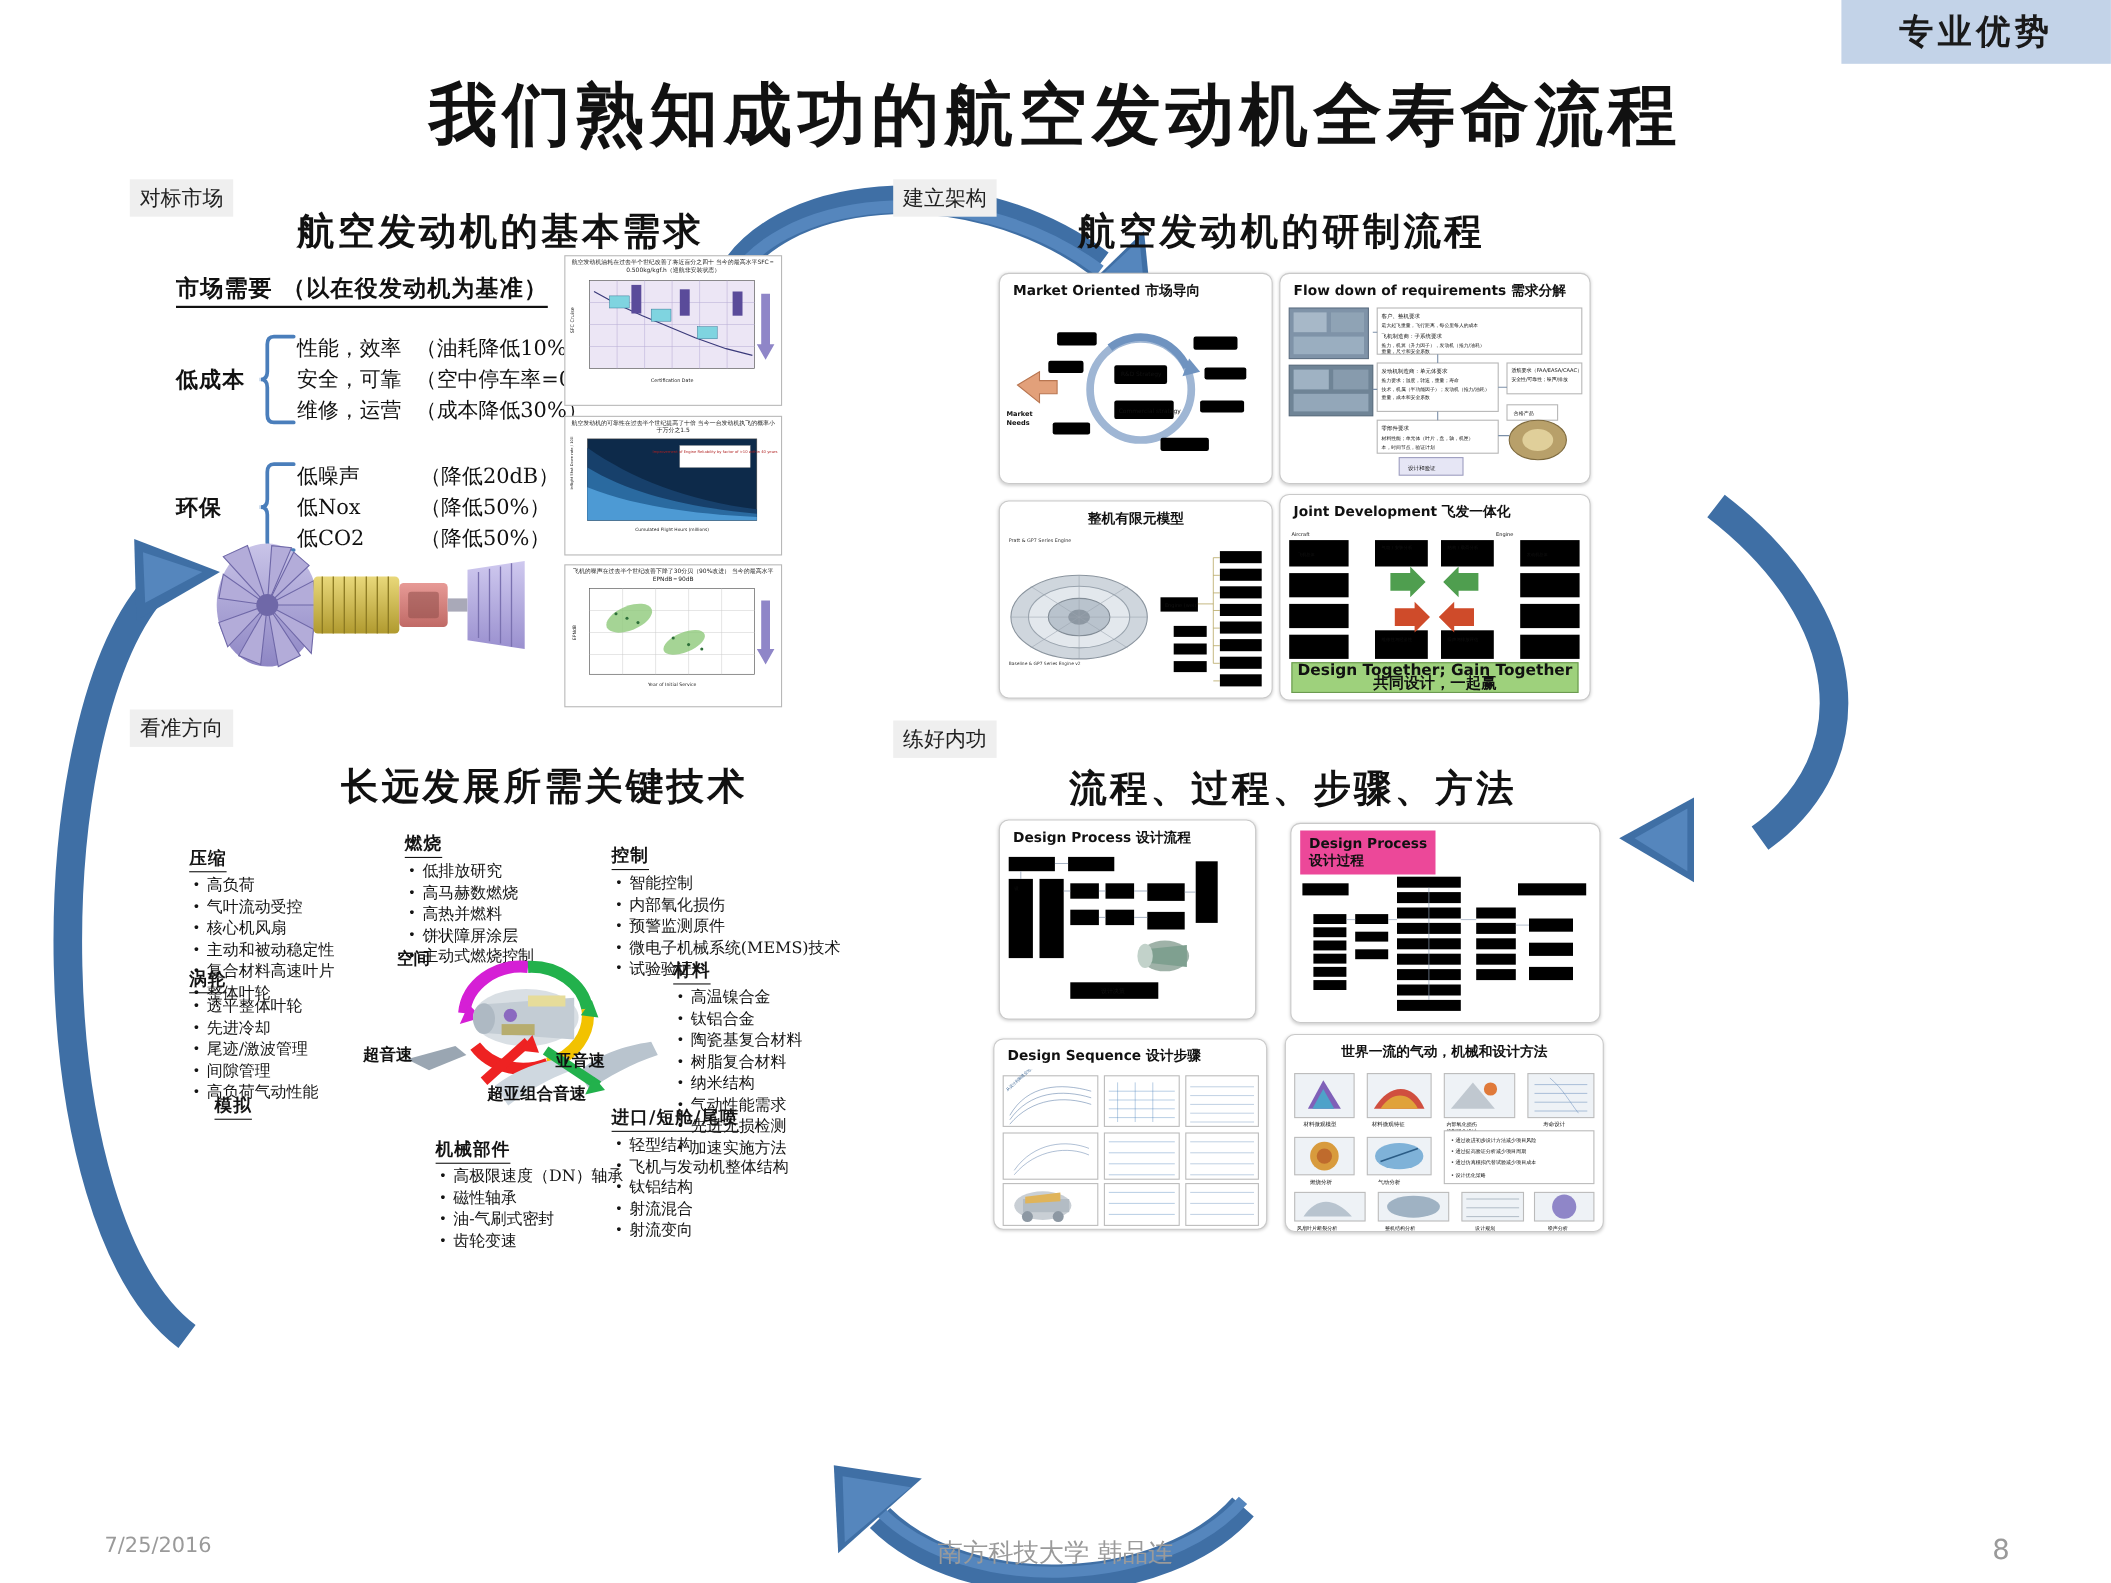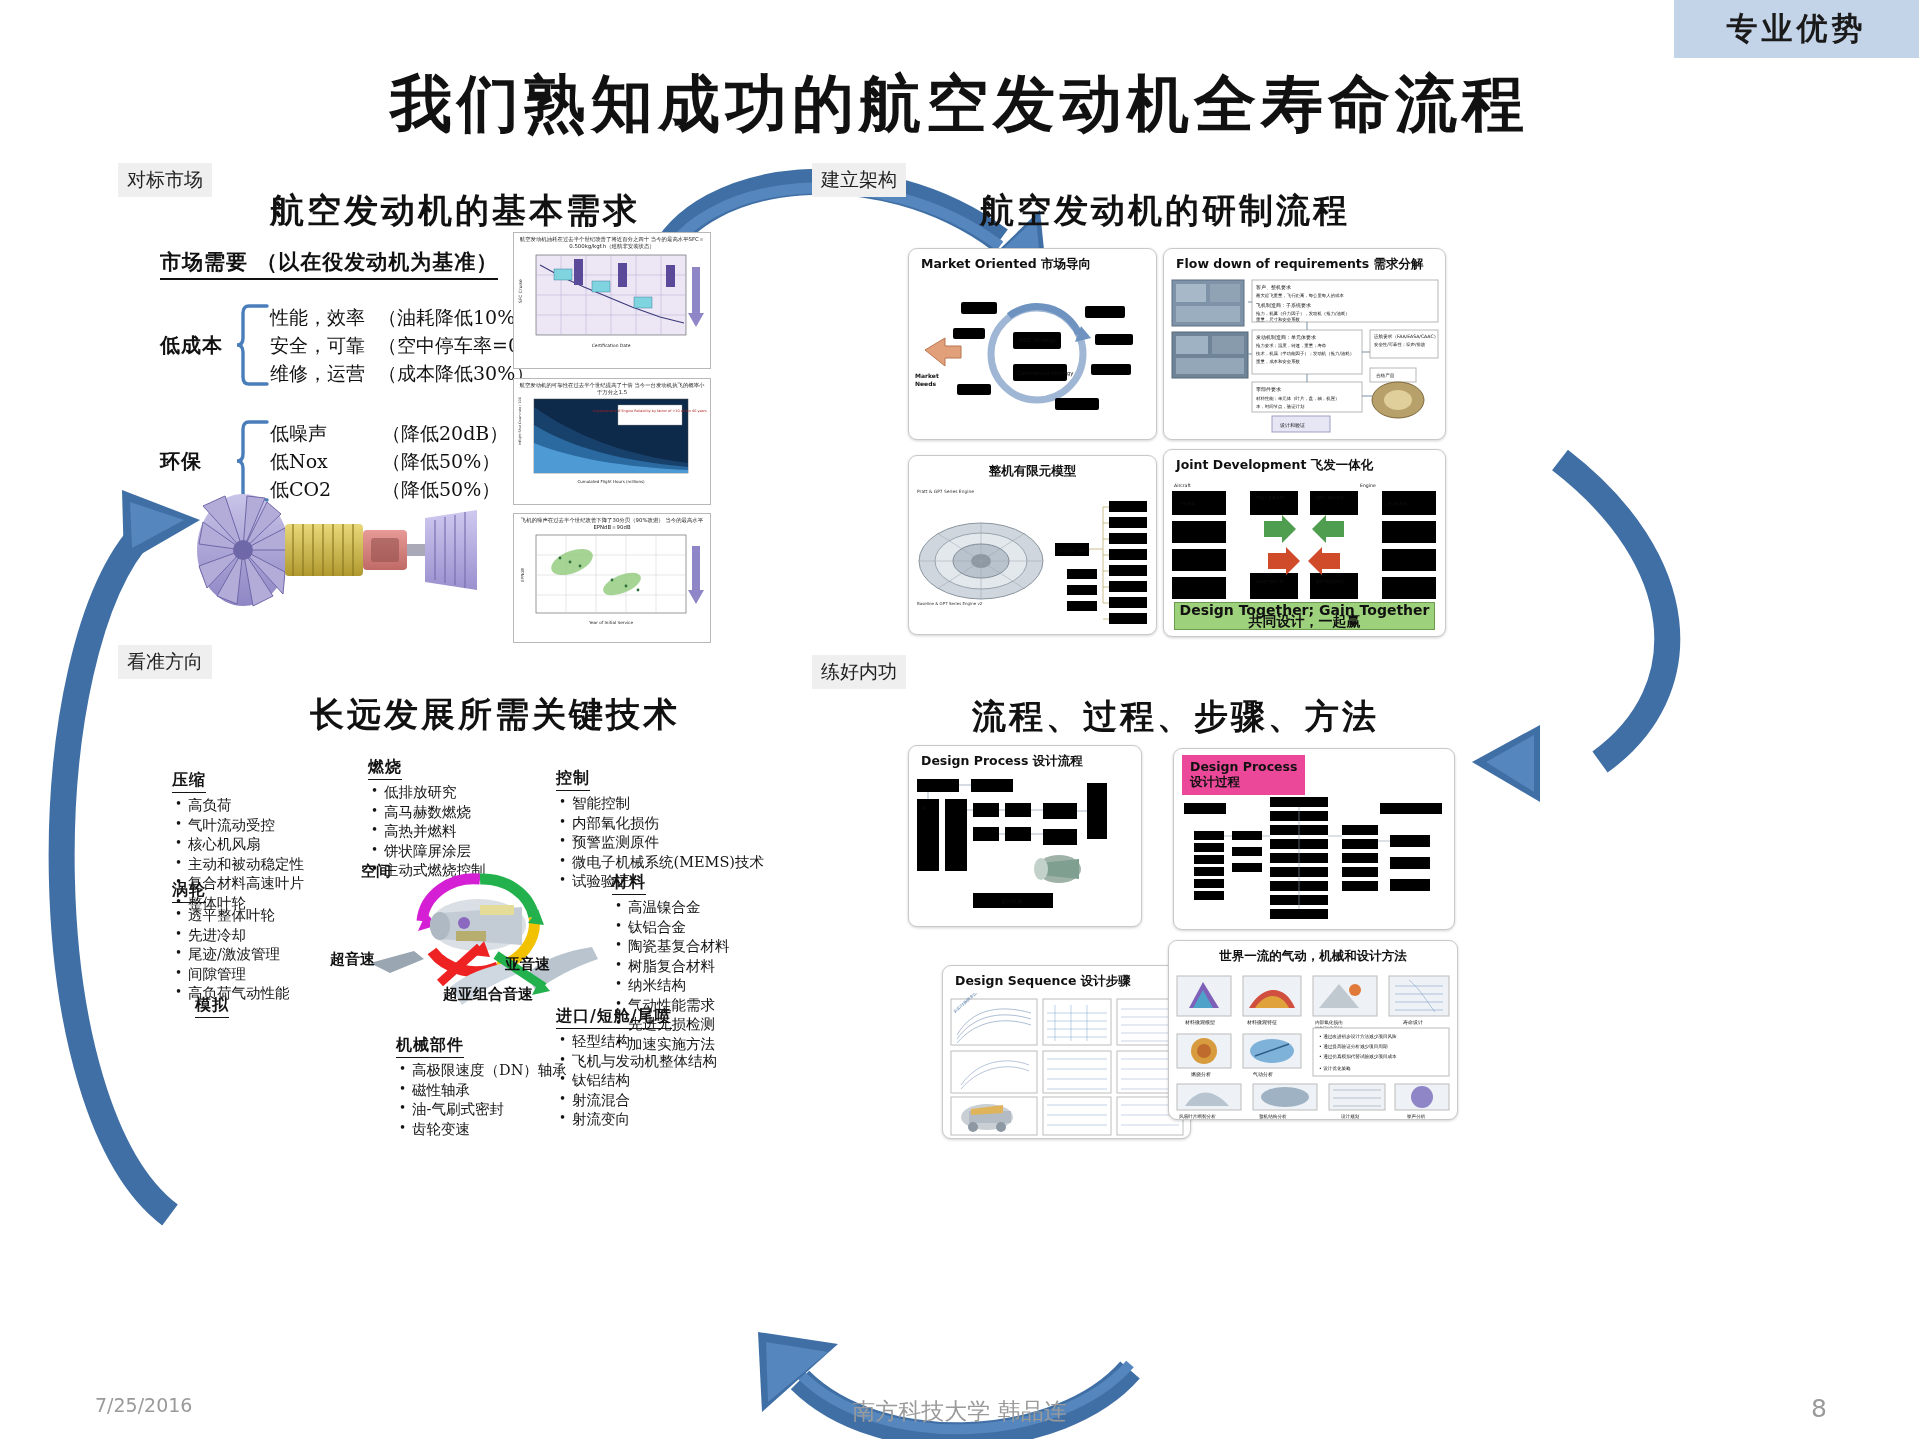--- a/index.html
+++ b/index.html
@@ -73,21 +73,21 @@
                font-family:"DejaVu Sans","Liberation Sans",sans-serif;white-space:nowrap;}
   .panel-title.center{text-align:center;padding-left:0;}
 
   #p-market {left:908px;top:248px;width:247px;height:190px;}
   #p-flow   {left:1163px;top:248px;width:281px;height:190px;}
   #p-fem    {left:908px;top:455px;width:247px;height:178px;}
   #p-joint  {left:1163px;top:449px;width:281px;height:186px;}
 
   #p-dproc  {left:908px;top:745px;width:232px;height:180px;}
   #p-dproc2 {left:1173px;top:748px;width:280px;height:180px;}
-  #p-dseq   {left:942px;top:944px;width:247px;height:172px;margin-top:21px;}
+  #p-dseq   {left:903px;top:944px;width:247px;height:172px;}
   #p-world  {left:1168px;top:940px;width:288px;height:178px;}
 
   
   .mbox{position:absolute;border:1px solid #6f87a8;background:#dbe5f1;border-radius:2px;}
   .mbox.y{background:#fdf3c0;border-color:#c8b560;}
   .mbox.b{background:#b9cde5;border-color:#5b7ba5;}
   .mbox.w{background:#fff;border-color:#9a9a9a;}
 
   .tag-green{position:absolute;background:#9ed17c;border:1px solid #6b9a50;
              font-size:14px;font-weight:bold;color:#111;text-align:center;

